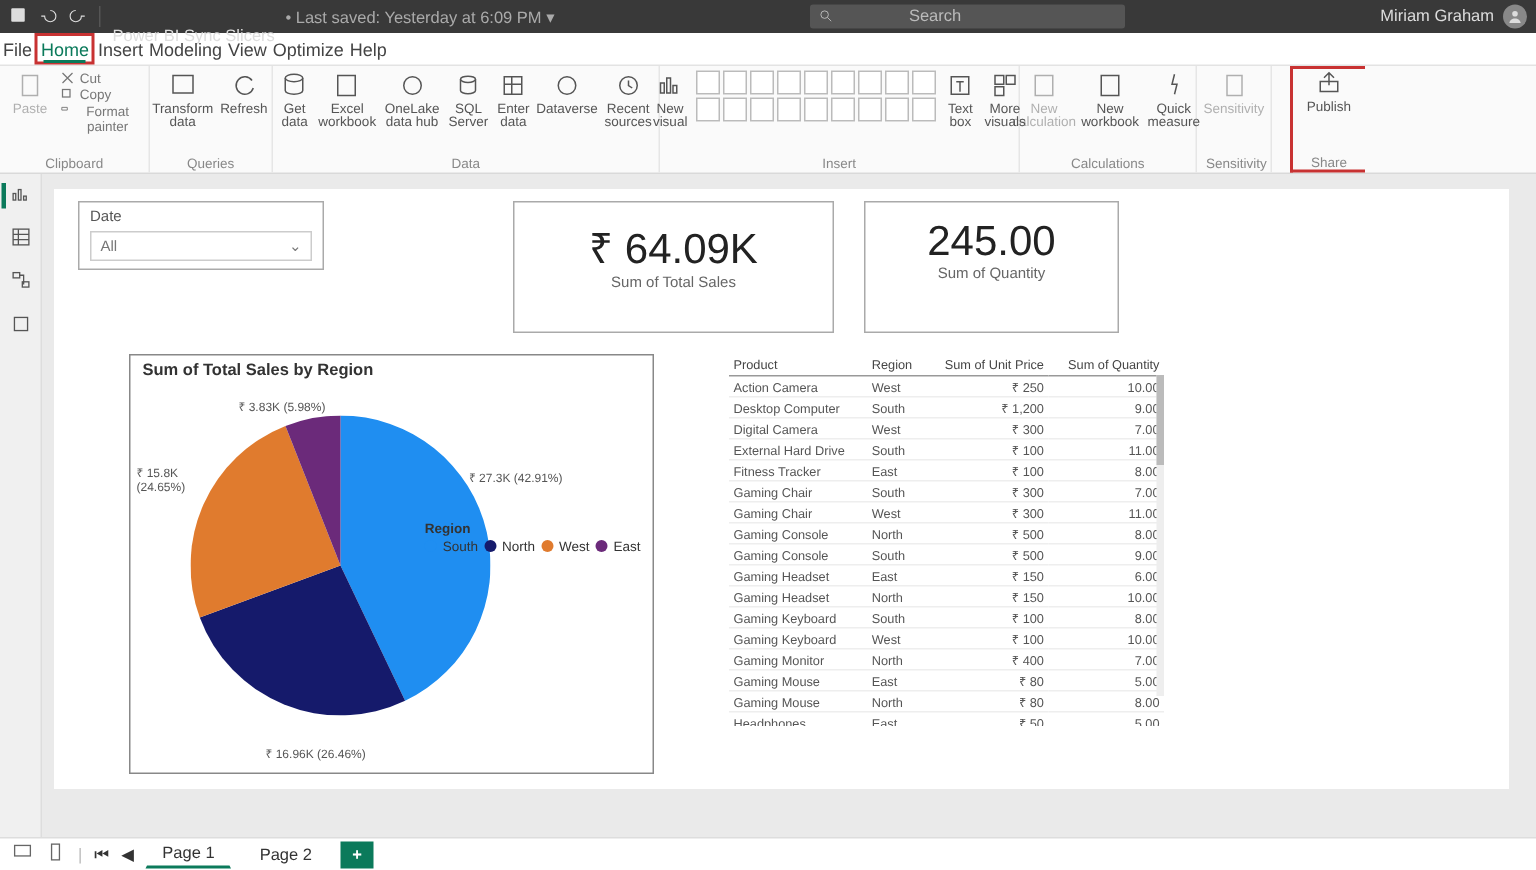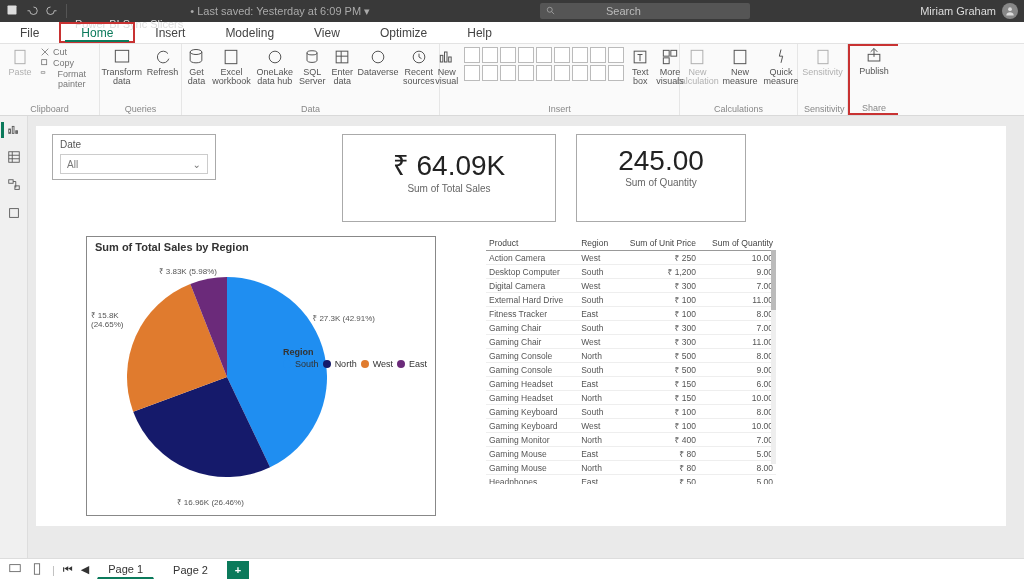--- a/index.html
+++ b/index.html
@@ -9,39 +9,39 @@
   .titlebar .qat svg { width: 12px; height: 12px; fill: #ddd; }
   .titlebar .divider { width: 1px; height: 14px; background: #555; margin: 0 8px; }
   .titlebar .filetitle { color: #ddd; margin-top: 26px; }
   .titlebar .subtitle { color: #aaa; margin-left: 4px; }
   .titlebar .search { margin-left: auto; margin-right: auto; background: #555; border-radius: 2px; height: 16px; width: 210px; display: flex; align-items: center; padding: 0 6px; color: #bbb; gap: 44px; }
   .titlebar .search svg { width: 10px; height: 10px; fill: #bbb; margin-right: 6px; }
   .titlebar .user { display: flex; align-items: center; gap: 6px; color: #ddd; }
   .titlebar .user .avatar { width: 16px; height: 16px; border-radius: 50%; background: #888; display:flex;align-items:center;justify-content:center; }
 
   .menubar { height: 22px; background: #fff; display: flex; align-items: center; border-bottom: 1px solid #e3e3e3; font-size: 12px; }
-  .menubar .tab { padding: 0 20px; height: 100%; display: flex; align-items: center; cursor: pointer; color:#444; }
+  .menubar .tab { padding: 0 2px; height: 100%; display: flex; align-items: center; cursor: pointer; color:#444; }
   .menubar .tab.file { color:#444; }
   .menubar .tab.active { border: 2px solid #c83232; color: #0b7a5b; position: relative; }
   .menubar .tab.active::after { content:""; position:absolute; left:4px; right:4px; bottom:-1px; height:2px; background:#0b7a5b; }
 
   .ribbon { height: 72px; background: #fafafa; border-bottom: 1px solid #d9d9d9; display: flex; font-size: 10px; }
   .rgrp { border-right: 1px solid #e6e6e6; text-align: center; display: flex; flex-direction: column; justify-content: space-between; padding: 3px 6px 1px; }
   .rgrp .items { display: flex; gap: 6px; justify-content: center; flex:1; align-items:flex-start; }
   .rgrp .lbl { font-size: 9px; color: #888; }
   .rbtn { display: flex; flex-direction: column; align-items: center; gap: 1px; color: #555; cursor: pointer; width: 38px; }
   .rbtn svg { width: 20px; height: 20px; stroke: #555; fill: none; stroke-width:1.2; }
   .rbtn .t { font-size: 9px; line-height: 1; text-align:center; }
   .rbtn.disabled { opacity: .45; }
   .rmini { display:flex; flex-direction:column; align-items:flex-start; gap:1px; font-size:9px; color:#777; }
   .rmini div { display:flex; gap:3px; }
   .rmini svg { width:10px;height:10px;stroke:#777;fill:none; }
   .gallery { display:grid; grid-template-columns:repeat(9,16px); grid-template-rows:repeat(2,16px); gap:2px; }
   .gallery div { border:1px solid #bbb; background:#fff; }
-  .pubbox { border:2px solid #c83232; padding:0 4px; display:flex; flex-direction:column; justify-content:space-between; }
+  .pubbox { border:2px solid #c83232; padding:0 4px; display:flex; flex-direction:column; justify-content:space-between;margin-left:12px; }
 
   .workarea { display:flex; height: 442px; }
   .leftrail { width: 28px; background:#f0f0f0; border-right:1px solid #ddd; display:flex; flex-direction:column; align-items:center; padding-top:6px; gap:12px; }
   .leftrail svg { width:14px;height:14px; stroke:#555; fill:none; }
   .leftrail .active { border-left:3px solid #0b7a5b; padding-left:3px; margin-left:-6px;}
   .canvaswrap { flex:1; background:#eaeaea; position:relative; overflow:hidden; }
   .canvas { position:absolute; left:8px; top:10px; width:970px; height:400px; background:#fff; }
 
   .slicer { position:absolute; left:16px; top:8px; width:164px; height:46px; border:1px solid #aaa; padding:4px 7px; font-size:10px; color:#555; }
   .slicer .dd { margin-top:4px; border:1px solid #ccc; height:20px; display:flex; align-items:center; justify-content:space-between; padding:0 6px; color:#777; }
@@ -274,21 +274,21 @@
       <div class="rbtn disabled">
           <svg viewBox="0 0 24 24">
             <rect x="5" y="4" width="14" height="16"></rect>
           </svg>
           <span class="t">New calculation</span>
         </div>
       <div class="rbtn">
           <svg viewBox="0 0 24 24">
             <rect x="5" y="4" width="14" height="16"></rect>
           </svg>
-          <span class="t">New measure</span>
+          <span class="t">New workbook</span>
         </div>
       <div class="rbtn">
           <svg viewBox="0 0 24 24">
             <path d="M12 3l-2 8h4l-2 8"></path>
           </svg>
           <span class="t">Quick measure</span>
         </div>
     </div>
     <div class="lbl">Calculations</div>
   </div>

